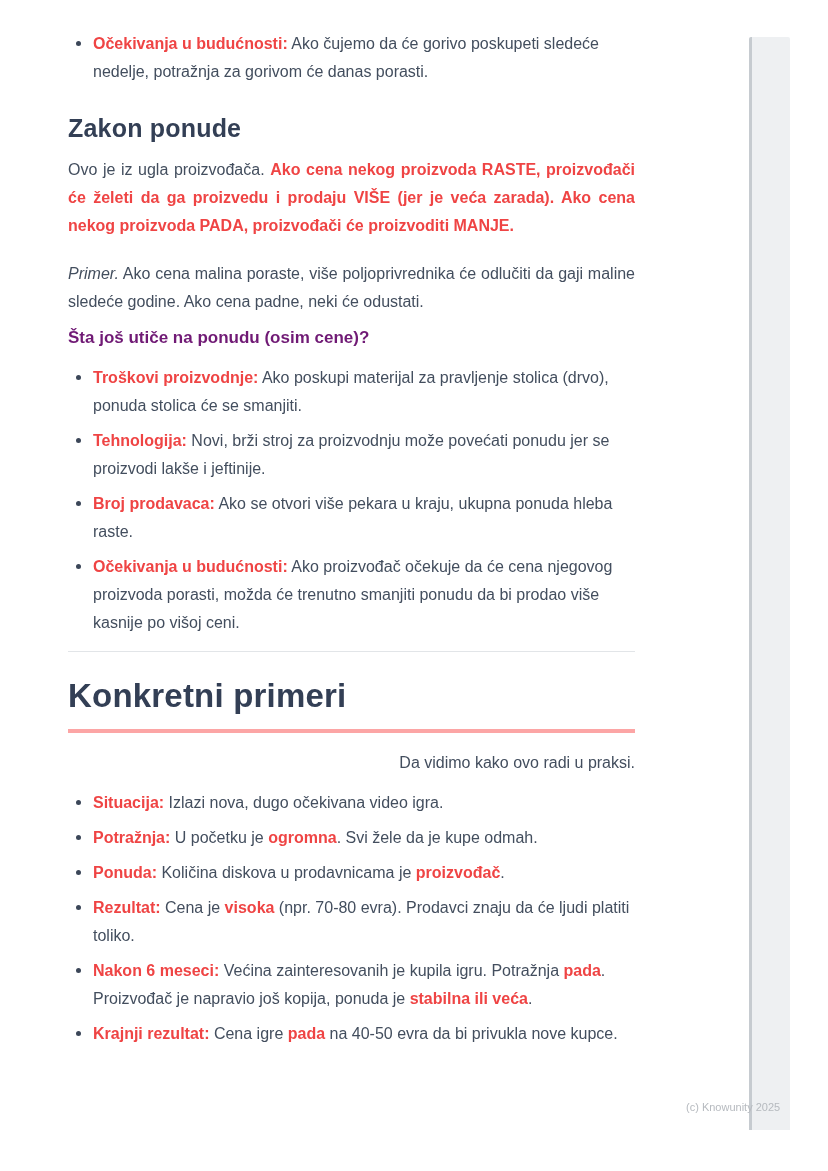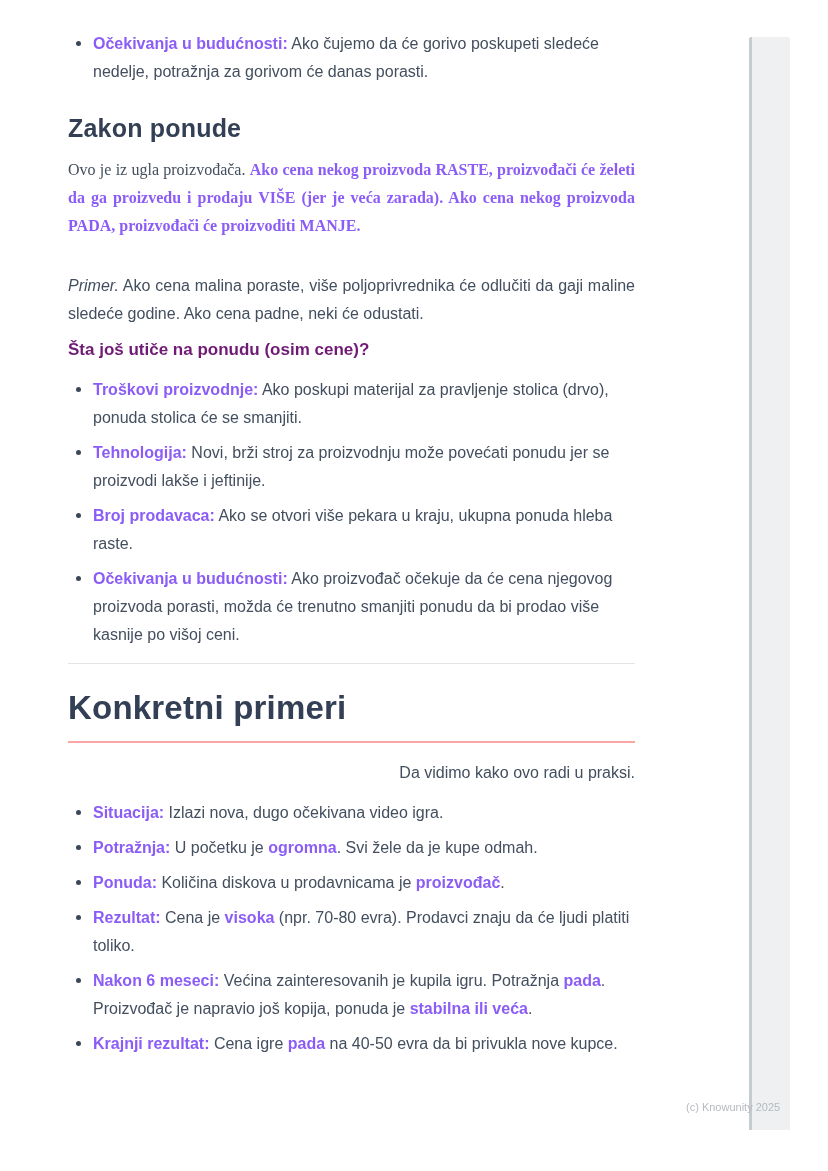--- a/index.html
+++ b/index.html
@@ -6,46 +6,46 @@
   body {
     width:828px; height:1171px; position:relative; overflow:hidden;
     background:#ffffff;
     font-family:"Liberation Sans","DejaVu Sans",sans-serif;
     -webkit-font-smoothing:antialiased;
   }
   .content {
     position:absolute; left:68px; top:30px; width:567px;
     color:#434e5e; font-size:16px; line-height:28px;
   }
-  b { font-weight:700; color:#8b5cf6; }
+  b { font-weight:700; color:#ef4444; }
   i { font-style:italic; }
 
   ul.bullets { list-style:none; margin:0; padding:0; }
   ul.bullets li { position:relative; padding-left:25px; margin:0 0 7px 0; }
   ul.bullets li::before {
     content:""; position:absolute; left:8px; top:11px;
     width:5px; height:5px; border-radius:50%; background:#3b4658;
   }
 
   h1.page-title {
     font-size:33px; line-height:43px; font-weight:700; color:#333f55;
     margin:22px 0 0 0; padding:0 0 12px 0;
-    border-bottom:2px solid #fca5a5; letter-spacing:0.2px;
+    border-bottom:4px solid #fca5a5; letter-spacing:0.2px;
   }
   h2.section-heading {
     font-size:25px; line-height:32px; font-weight:700; color:#333f55;
     margin:26px 0 12px 0; letter-spacing:0.2px;
   }
   h4.subheading {
     font-size:17px; line-height:28px; font-weight:700; color:#701a75;
     margin:0 0 12px 0;
   }
   p { margin:0; }
   p.justified { text-align:justify; }
-  p.para-main { margin:0 0 32px 0;font-family:Liberation Serif, serif; }
+  p.para-main { margin:0 0 20px 0; }
   p.para-example { margin:0 0 8px 0; }
   p.intro-practice { margin:16px 0 12px 0;text-align:right; }
   h4.example-title { margin:16px 0 8px 0; }
   ul.list-2 { margin-top:8px; }
 
   hr.section-divider {
     border:none; border-top:1px solid #e2e5e8;
     margin:14px 0 0 0; height:0;
   }
 

